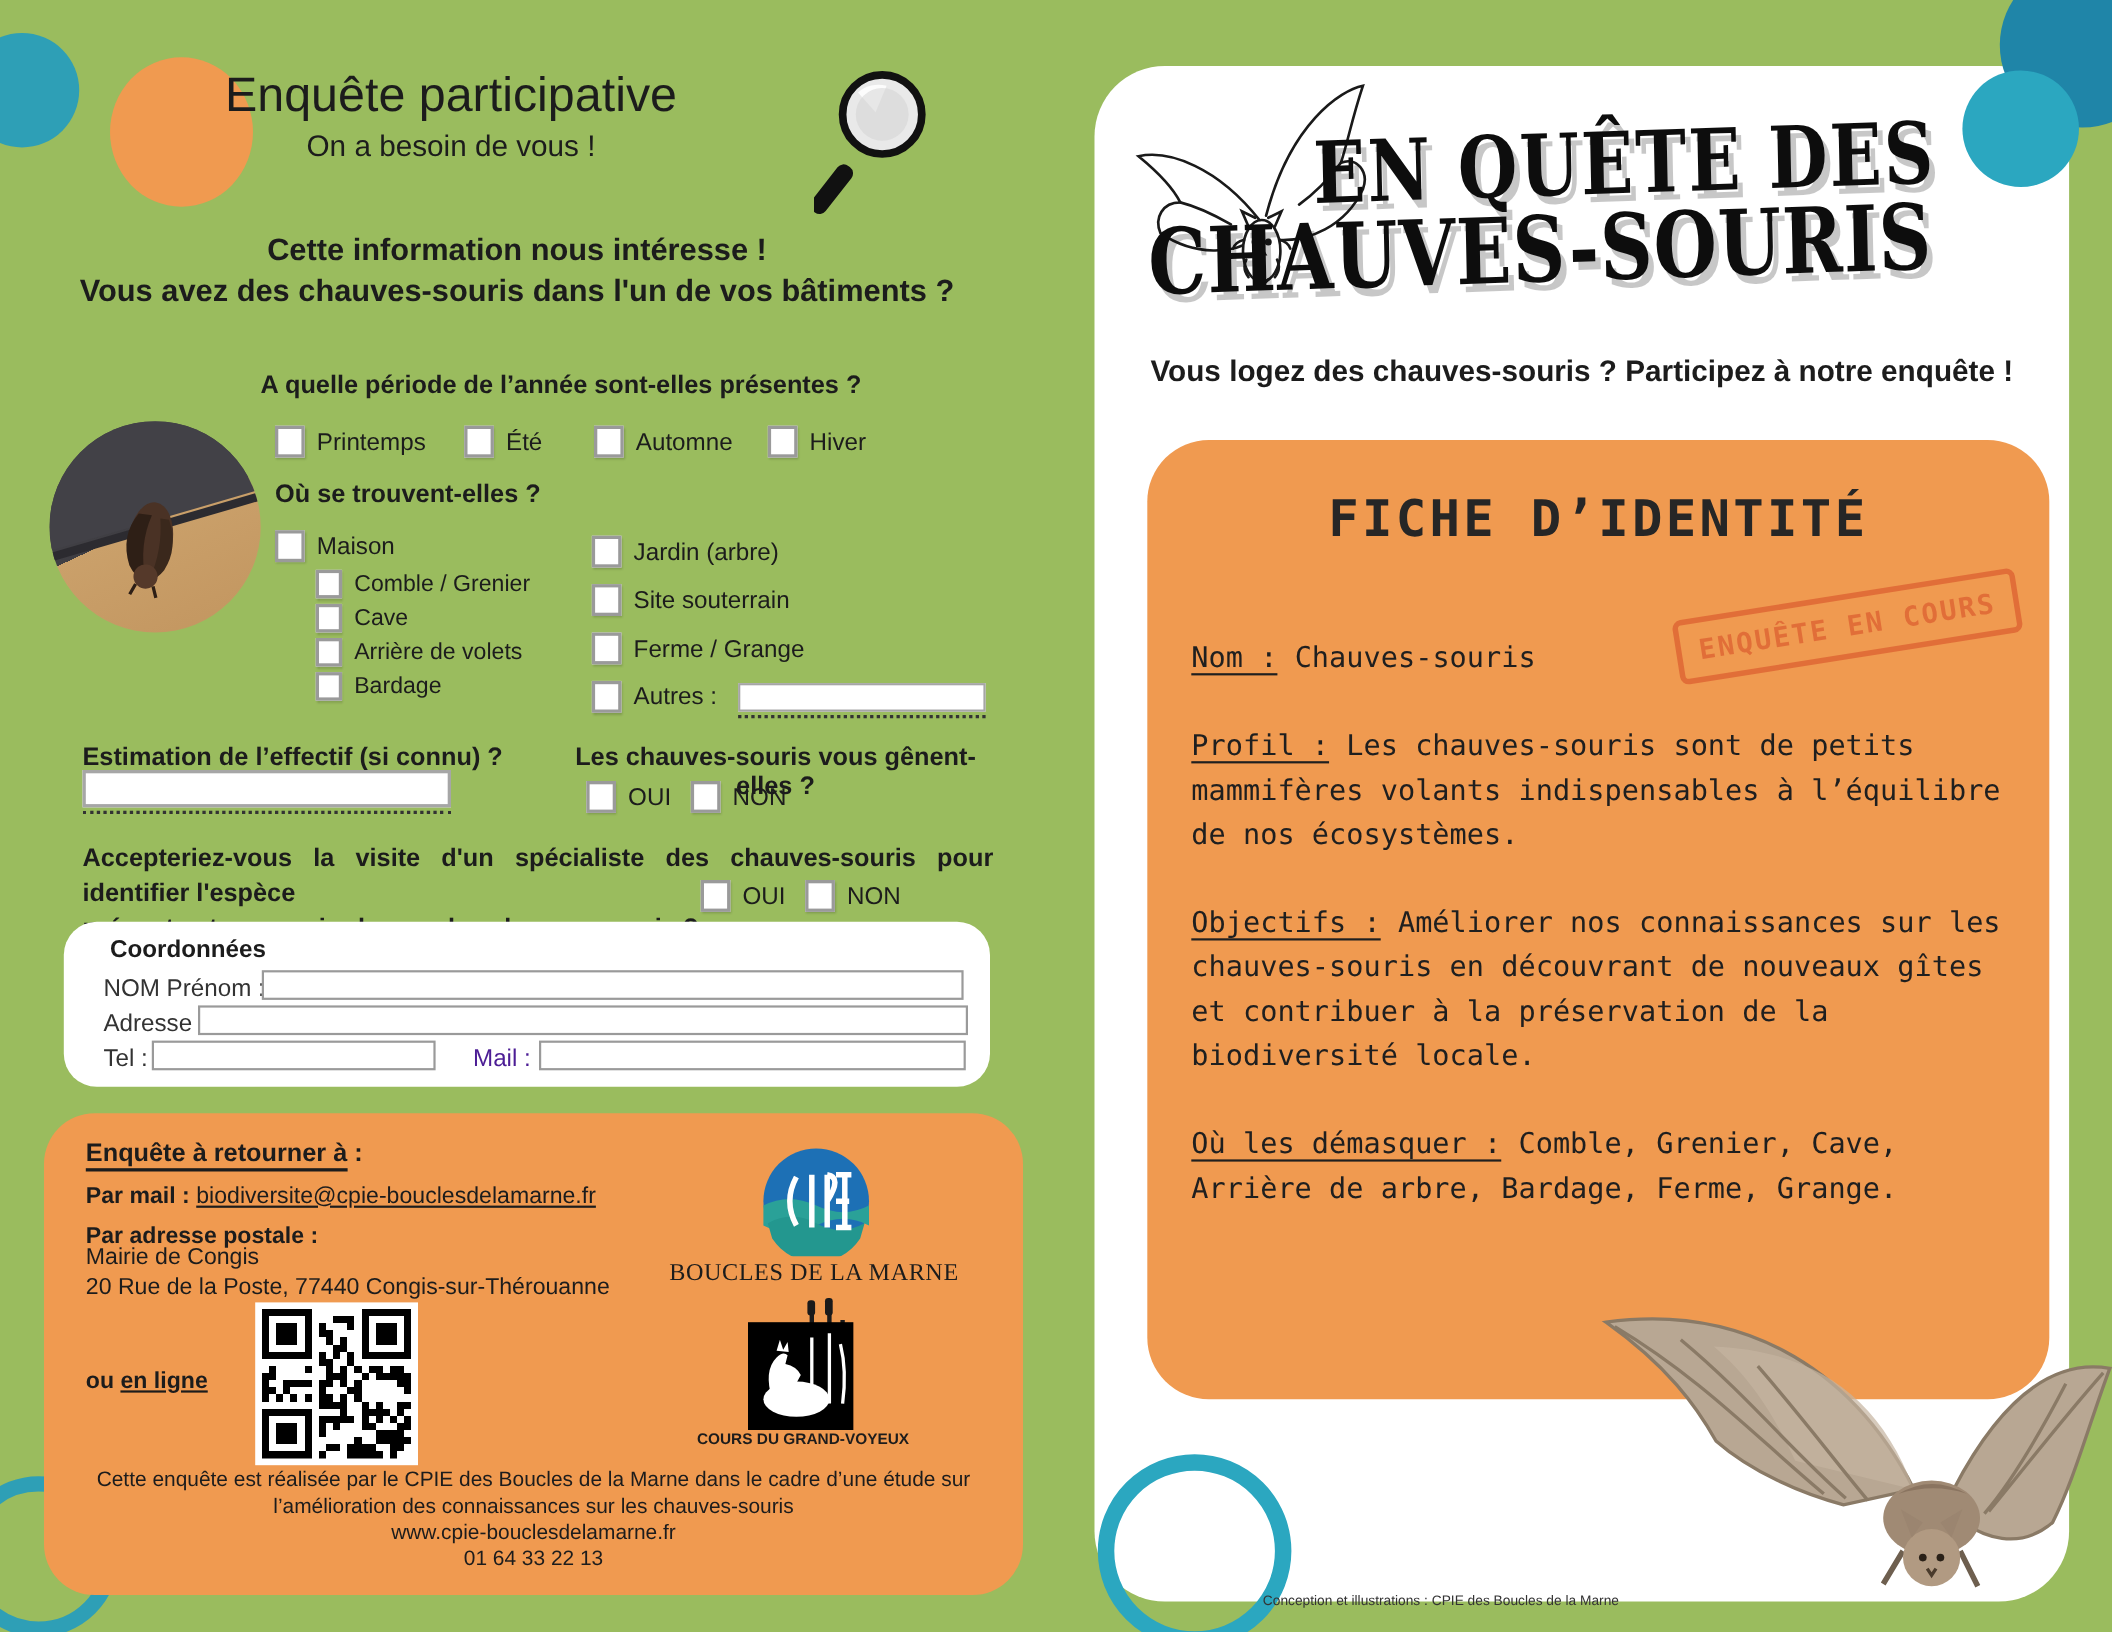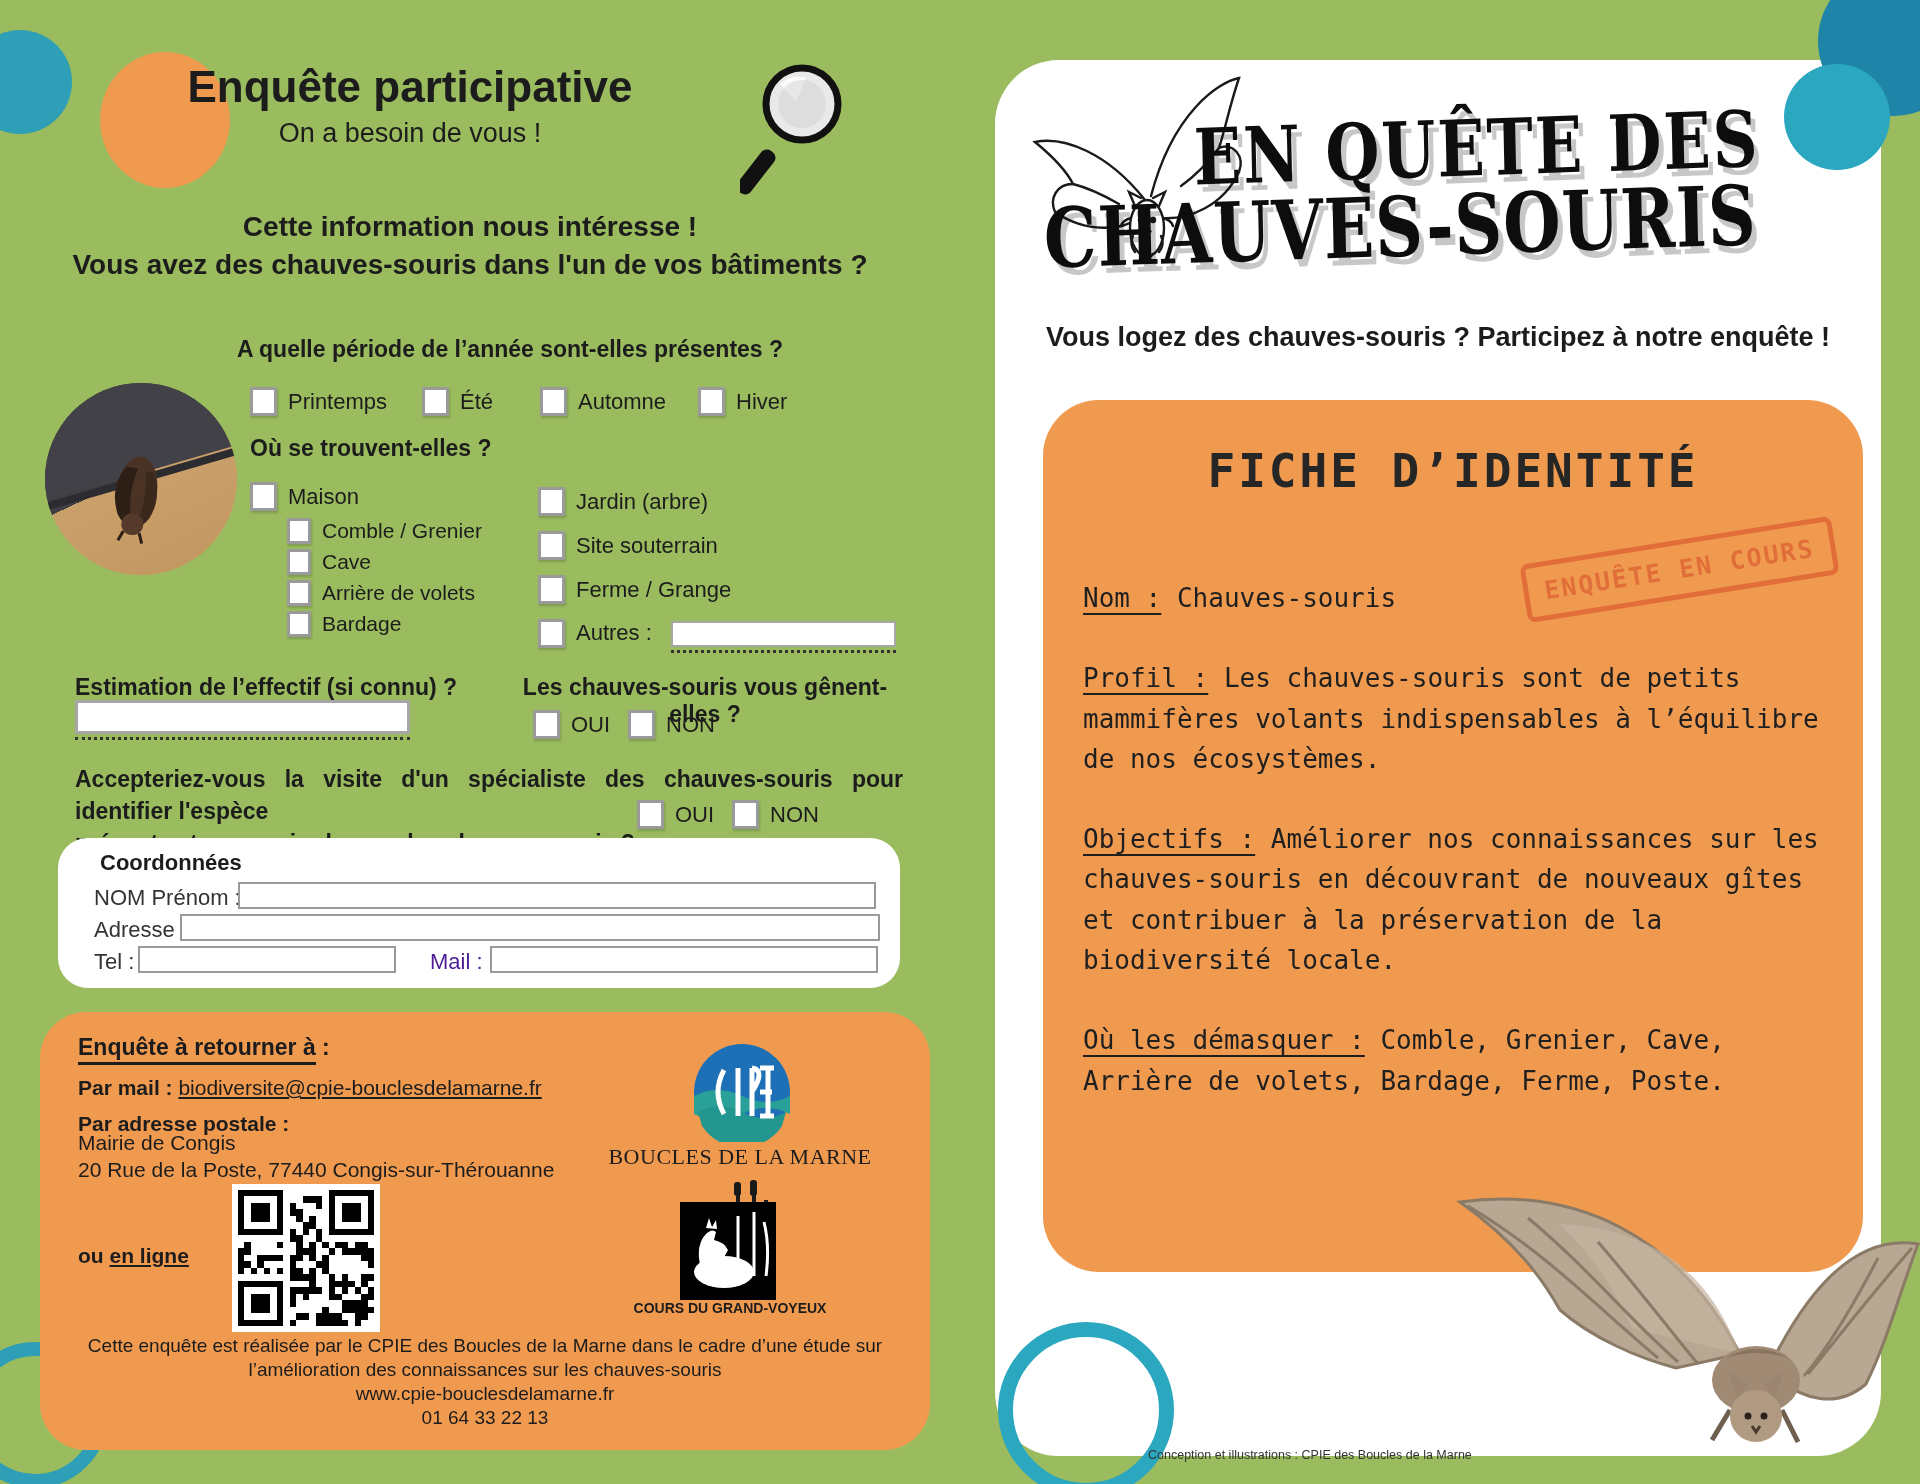--- a/index.html
+++ b/index.html
@@ -10,21 +10,21 @@
   
   .circ{position:absolute;border-radius:50%;}
   .c-tl-teal{left:-32px;top:30px;width:104px;height:104px;background:#2e9fb6;}
   .c-tl-orange{left:100px;top:52px;width:130px;height:136px;background:#f09a50;}
   .c-bl-ring{left:-38px;top:1342px;width:118px;height:118px;border:14px solid #2e9fb6;background:transparent;}
   .c-rp-ring{left:998px;top:1322px;width:146px;height:146px;border:15px solid #2ba7c0;background:transparent;z-index:5;}
   .c-tr-big{left:1818px;top:-34px;width:150px;height:150px;background:#1f85a8;z-index:6;}
   .c-tr-small{left:1784px;top:64px;width:106px;height:106px;background:#2ba7c0;z-index:6;}
 
   
-  .lp-title{left:30px;top:62px;width:760px;text-align:center;font-size:44px;font-weight:bold;}
+  .lp-title{left:30px;top:62px;width:760px;text-align:center;font-size:44px;font-weight:normal;}
   .lp-sub{left:30px;top:118px;width:760px;text-align:center;font-size:27px;}
   .magnifier{left:740px;top:58px;}
   .intro{left:20px;top:208px;width:900px;text-align:center;font-size:28px;font-weight:bold;line-height:1.35;}
   .q-period{left:110px;top:336px;width:800px;text-align:center;font-size:23px;font-weight:bold;}
   .q-where{left:250px;top:435px;font-size:23px;font-weight:bold;}
 
   .cbitem{position:absolute;display:flex;align-items:center;gap:11px;font-size:22px;}
   .cb{width:21px;height:23px;background:#fff;border:3px solid #9a9a9a;box-shadow:1px 2px 2px rgba(0,0,0,.18);flex:none;}
   .cb.small{width:18px;height:20px;}
 
@@ -417,21 +417,21 @@
   <div class="bigtitle bt2">CHAUVES-SOURIS</div>
   <div class="rp-sub">Vous logez des chauves-souris ?  Participez à notre enquête !</div>
 
   <div class="fiche">
     <div class="fiche-title">FICHE D’IDENTITÉ</div>
     <div class="stamp">ENQUÊTE EN COURS</div>
     <div class="fichebody">
       <p><span class="flbl">Nom :</span><span> Chauves-souris</span></p>
       <p><span class="flbl">Profil :</span><span> Les chauves-souris sont de petits mammifères volants indispensables à l’équilibre de nos écosystèmes.</span></p>
       <p><span class="flbl">Objectifs :</span><span> Améliorer nos connaissances sur les chauves-souris en découvrant de nouveaux gîtes et contribuer à la préservation de la biodiversité locale.</span></p>
-      <p><span class="flbl">Où les démasquer :</span><span> Comble, Grenier, Cave, Arrière de volets, Bardage, Ferme, Poste.</span></p>
+      <p><span class="flbl">Où les démasquer :</span><span> Comble, Grenier, Cave, Arrière de arbre, Bardage, Ferme, Grange.</span></p>
     </div>
   </div>
 </div>
 
 <div class="circ c-rp-ring"></div>
 <div class="circ c-tr-big"></div>
 <div class="circ c-tr-small"></div>
 
 <div class="abs credit">Conception et illustrations : CPIE des Boucles de la Marne</div>
 

